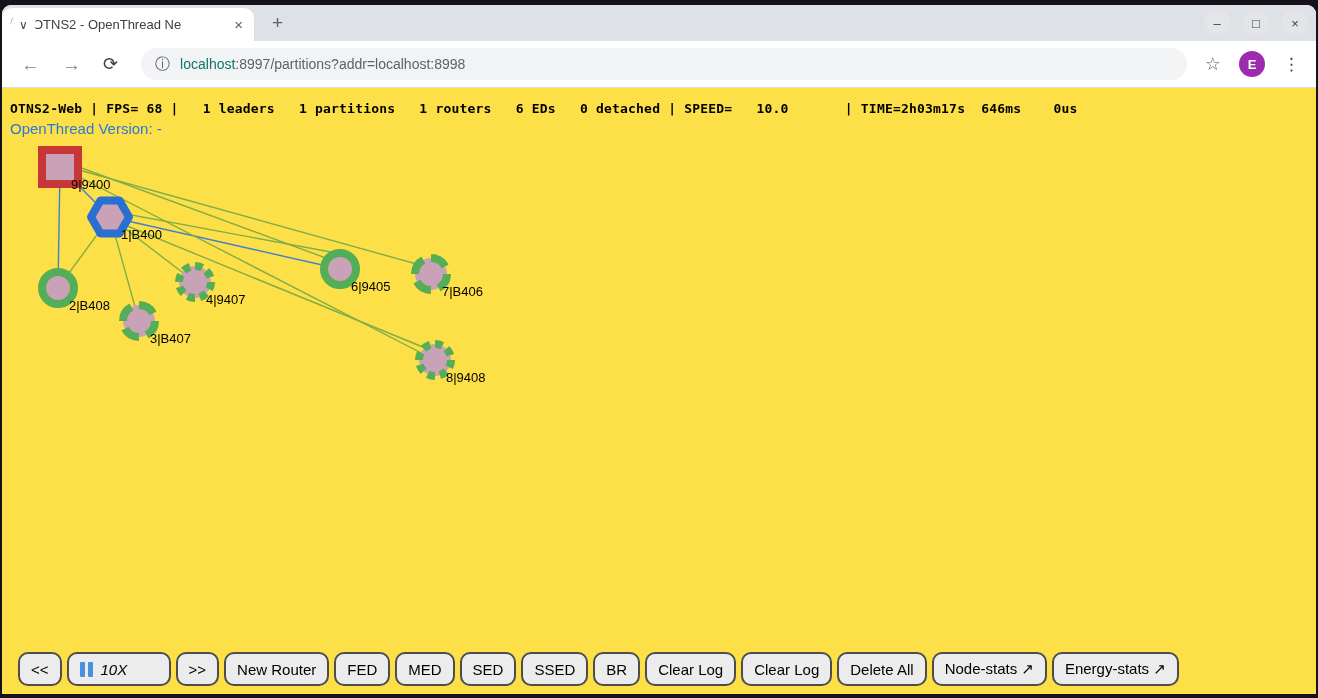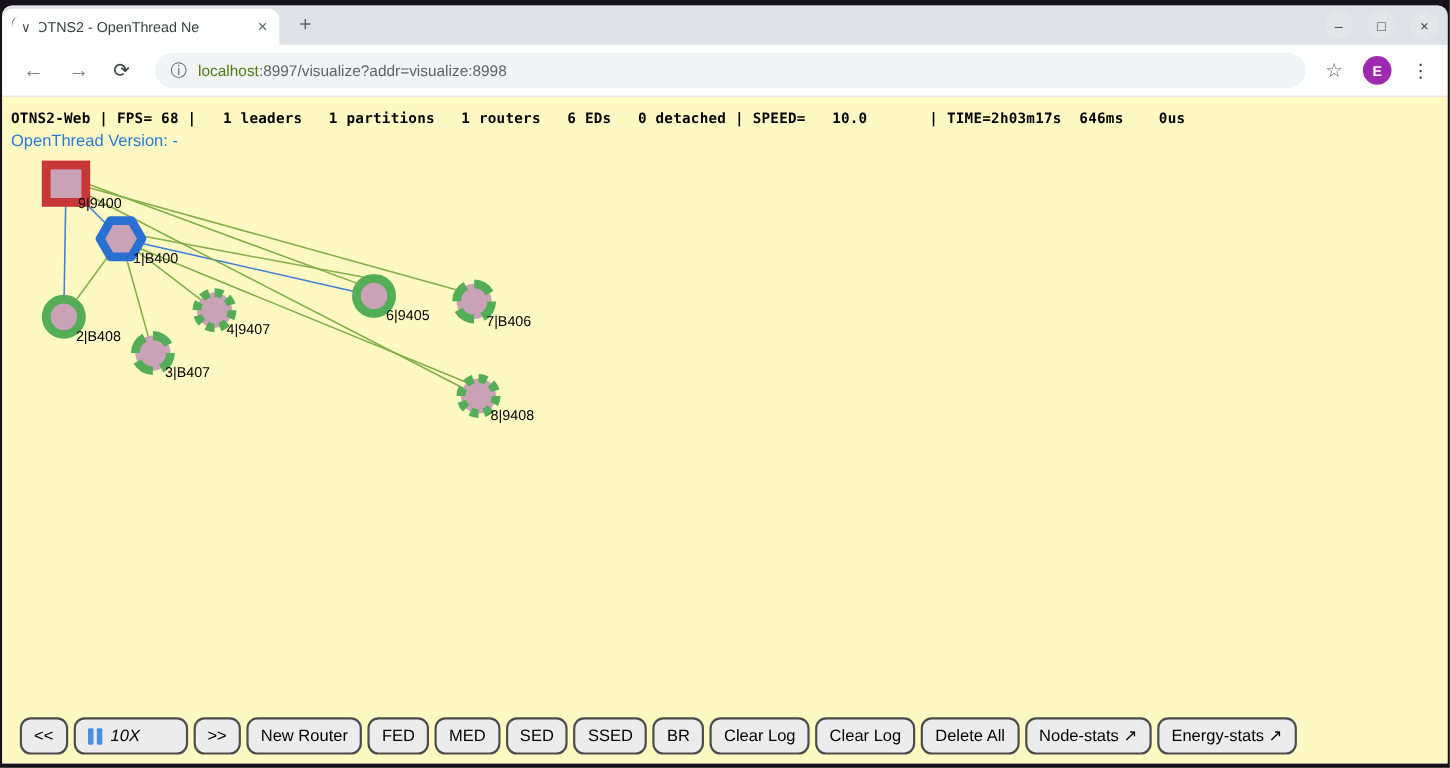--- a/index.html
+++ b/index.html
@@ -34,31 +34,31 @@
   
   .navbar{height:46px;background:#fff;border-bottom:1px solid #dadce0;display:flex;align-items:center;padding:0 10px;gap:4px;flex:0 0 auto;}
   .navicon{font-size:19px;color:#80868b;padding:4px 9px;cursor:pointer;line-height:1;}
   .navicon.reload{color:#3c4043;font-size:18px;}
   .omnibox{
     flex:1;height:32px;background:#f1f3f4;border-radius:16px;margin:0 8px 0 10px;
     display:flex;align-items:center;padding:0 14px;gap:10px;box-sizing:border-box;
   }
   .info-icon{font-size:15px;color:#5f6368;}
   .url{font-size:14px;white-space:nowrap;overflow:hidden;}
-  .url .host{color:#4d7c0f;}
+  .url .host{color:#0f766e;}
   .url .rest{color:#5f6368;}
   .star{font-size:18px;color:#5f6368;padding:2px 6px;cursor:pointer;}
   .avatar{
     width:26px;height:26px;border-radius:50%;background:#9d2bb0;color:#fff;
     font-size:13px;font-weight:bold;display:flex;align-items:center;justify-content:center;
     margin:0 8px;cursor:pointer;
   }
   .menu-dots{font-size:17px;color:#3c4043;padding:2px 6px;cursor:pointer;}
   
-  .content{flex:1;position:relative;background:#fef9c3;}
+  .content{flex:1;position:relative;background:#fde047;}
   .statusline{
     position:absolute;left:8px;top:13px;z-index:2;
     font-family:"DejaVu Sans Mono", monospace;font-weight:bold;font-size:13px;
     letter-spacing:.2px;color:#000;white-space:pre;
   }
   .versionlink{
     position:absolute;left:8px;top:32px;z-index:2;
     font-size:15px;color:#2979d9;cursor:pointer;
   }
   #topology-svg{position:absolute;left:0;top:0;z-index:1;}
@@ -108,21 +108,21 @@
       </div>
     </div>
   </div>
 
   <div class="navbar">
     <span class="navicon">←</span>
     <span class="navicon">→</span>
     <span class="navicon reload">⟳</span>
     <div class="omnibox">
       <span class="info-icon">ⓘ</span>
-      <span class="url"><span class="host">localhost</span><span class="rest">:8997/visualize?addr=visualize:8998</span></span>
+      <span class="url"><span class="host">localhost</span><span class="rest">:8997/partitions?addr=localhost:8998</span></span>
     </div>
     <span class="star">☆</span>
     <div class="avatar">
       <span>E</span>
     </div>
     <span class="menu-dots">⋮</span>
   </div>
 
   <div class="content">
     <div class="statusline">OTNS2-Web | FPS= 68 |   1 leaders   1 partitions   1 routers   6 EDs   0 detached | SPEED=   10.0       | TIME=2h03m17s  646ms    0us</div>

